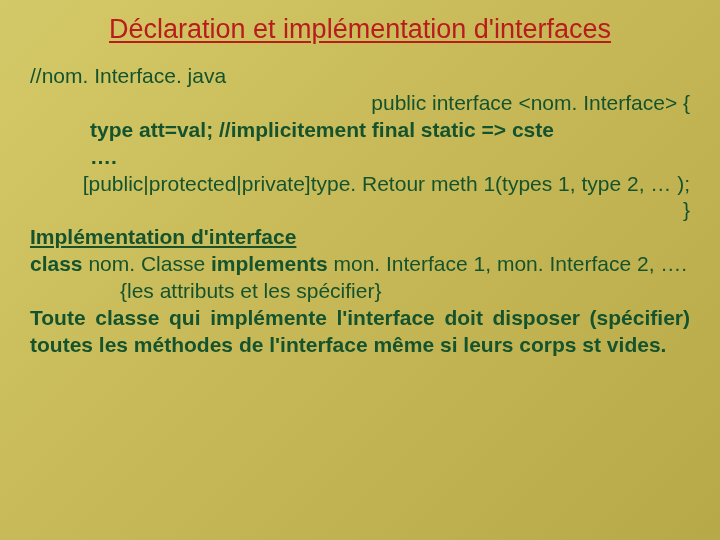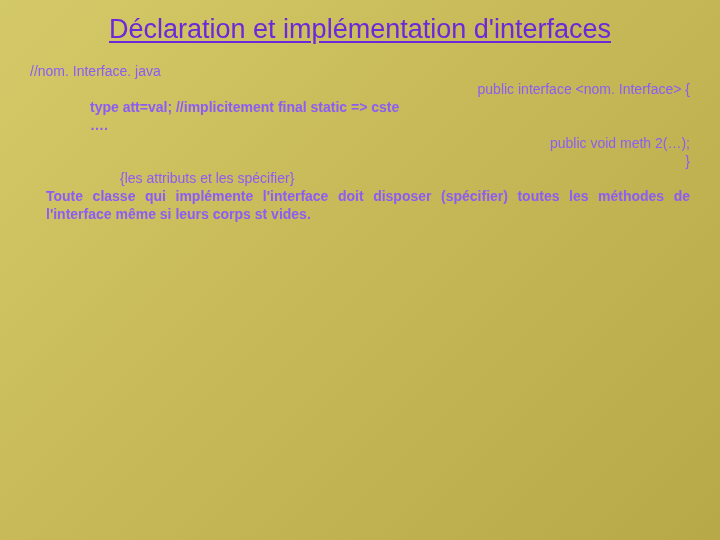--- a/index.html
+++ b/index.html
@@ -13,49 +13,53 @@
     overflow: hidden;
   }
   .slide {
     padding: 14px 30px 20px 30px;
   }
   .title {
     font-size: 27px;
     text-align: center;
     margin: 0 0 18px 0;
     font-weight: normal;
-    color: #6d28d9;
+    color: #b91c1c;
     text-decoration: underline;
     text-underline-offset: 3px;
   }
   .body {
-    font-size: 14px;
+    font-size: 21px;
     line-height: 1.28;
-    color: #8b5cf6;
+    color: #14532d;
   }
   .ind1 { padding-left: 42px; text-align: right; }
   .ind2 { padding-left: 60px; font-weight: bold; }
   .ind3 { padding-left: 90px; }
   .bold { font-weight: bold; }
-  .just { text-align: justify; margin-left: 16px; }
+  .just { text-align: justify; }
   .under { text-decoration: underline; text-underline-offset: 2px; }
 </style>
 </head>
 <body>
 
 <div class="slide">
   <h1 class="title">Déclaration et implémentation d'interfaces</h1>
 
   <div class="body">
     <div>//nom. Interface. java</div>
     <div class="ind1">public interface &lt;nom. Interface&gt; {</div>
     <div class="ind2">type att=val; //implicitement final static =&gt; cste</div>
     <div class="ind2">….</div>
-    <div class="ind1">public void meth 2(…);</div>
+    <div class="ind1">[public|protected|private]type. Retour meth 1(types 1, type 2, … );</div>
     <div class="ind1">}</div>
 
+    <div class="bold under">Implémentation d'interface</div>
 
+    <div>
+      <span class="bold">class</span><span> nom. Classe </span><span class="bold">implements</span><span> mon. Interface 1, mon. Interface 2, ….</span>
+    </div>
 
     <div class="ind3">{les attributs et les spécifier}</div>
 
     <div class="bold just">Toute classe qui implémente l'interface doit disposer (spécifier) toutes les méthodes de l'interface même si leurs corps st vides.</div>
   </div>
 </div>
 
 </body></html>

